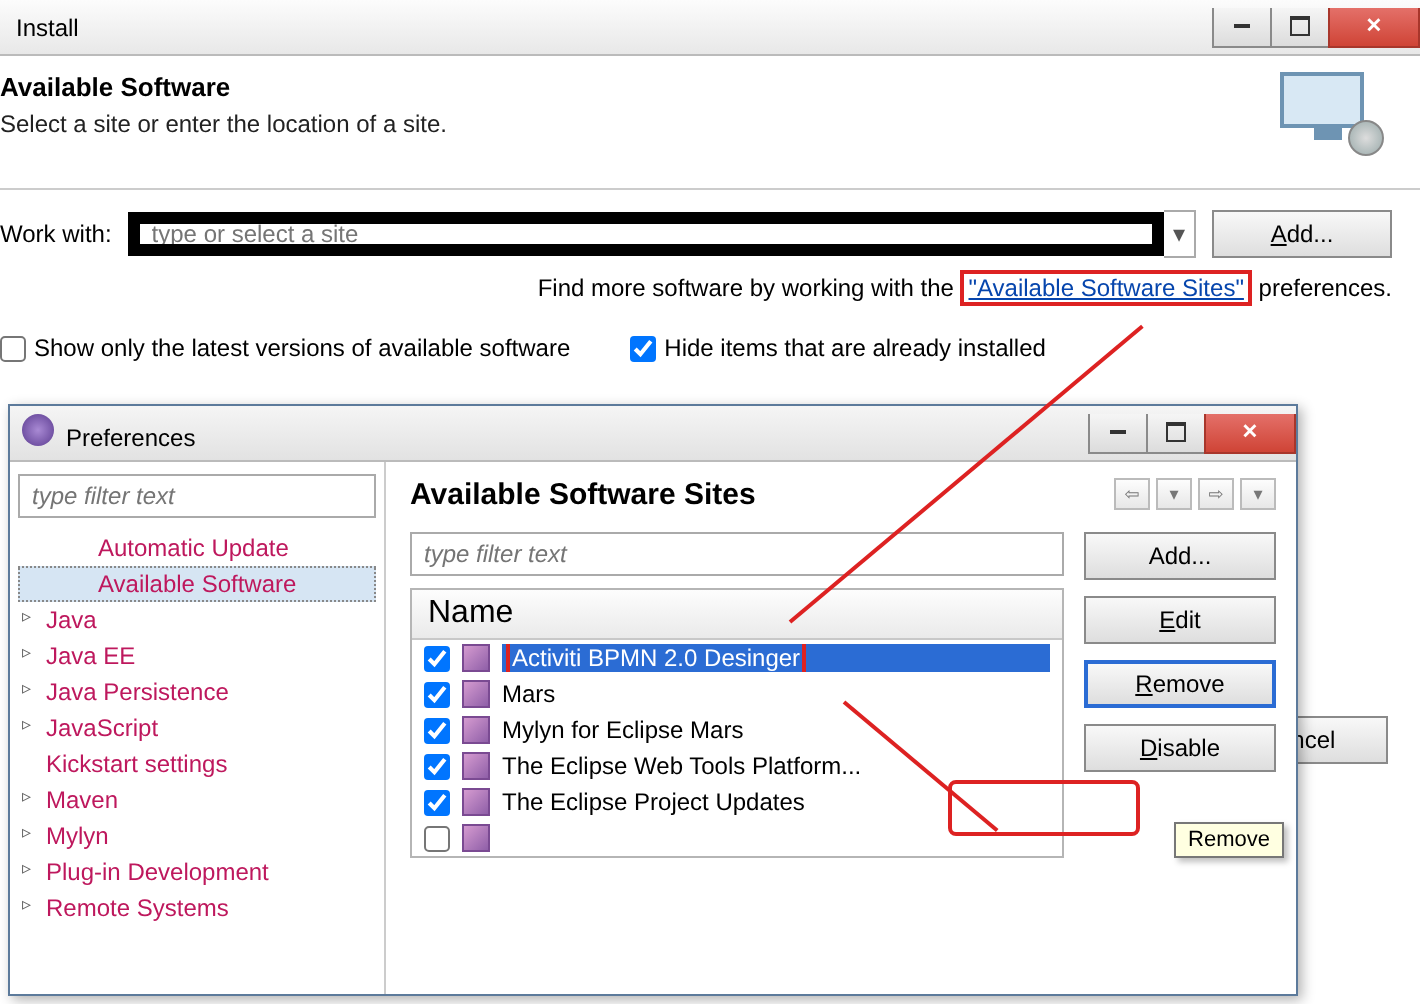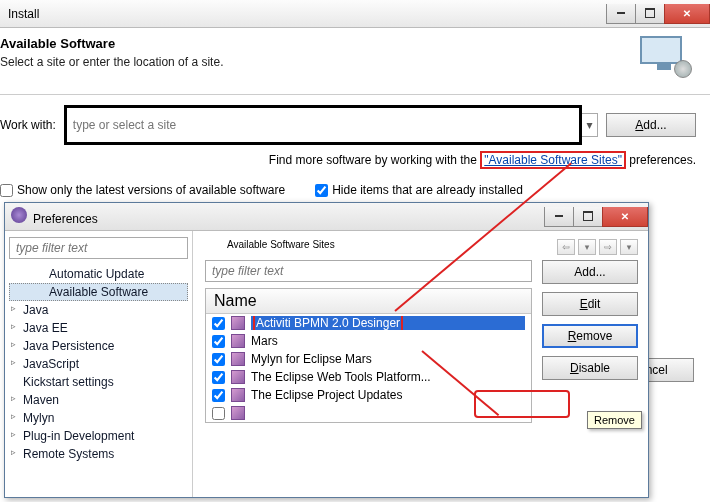--- a/index.html
+++ b/index.html
@@ -18,48 +18,48 @@
 .install-head { padding: 8px 14px 18px 0; background: #fff; border-bottom: 1px solid #ccc; display: flex; justify-content: space-between; }
 .install-head h2 { font-size: 13px; font-weight: bold; margin-bottom: 4px; }
 .install-head p { font-size: 12px; color: #222; }
 .monitor { width: 48px; height: 40px; position: relative; margin-right: 8px; }
 .monitor-screen { width: 42px; height: 28px; border: 2px solid #6e94b3; background: #d8e8f4; }
 .monitor-base { width: 14px; height: 6px; background: #6e94b3; margin: 0 auto; }
 .monitor-disc { position: absolute; right: -4px; bottom: -2px; width: 18px; height: 18px; border-radius: 50%; background: radial-gradient(#ddd,#9aa); border: 1px solid #888; }
 
 .workrow { display: flex; align-items: center; gap: 8px; padding: 10px 14px 6px 0; }
 .workrow label { white-space: nowrap; }
-select.combo, input.combo { flex: 1; height: 40px; border: 3px solid #000000; padding: 0 6px; background: #fff; color: #666; }
+select.combo, input.combo { flex: 1; height: 22px; border: 6px solid #000000; padding: 0 6px; background: #fff; color: #666; }
 .btn { height: 24px; min-width: 76px; border: 1px solid #8a8a8a; background: linear-gradient(#f8f8f8,#dedede); padding: 0 12px; cursor: pointer; }
 .btn.wide { min-width: 90px; }
 
 .helper-line { text-align: right; padding: 2px 14px 10px 0; font-size: 12px; }
 .helper-line a { color: #0645ad; text-decoration: underline; }
 .red-box { border: 2px solid #d22; padding: 0 2px; }
 
 .checkrow { display: flex; align-items: center; gap: 30px; padding: 6px 0 0 0; }
 .chk { display: flex; align-items: center; gap: 4px; }
 .chk input { width: 13px; height: 13px; }
 
 
 .pref-window { position: absolute; left: 4px; top: 202px; width: 645px; height: 296px; border: 1px solid #5c7a9b; background: #ececec; box-shadow: 2px 2px 6px rgba(0,0,0,.3); }
 .pref-title { background: linear-gradient(#f5f5f5,#e2e2e2); height: 28px; display: flex; align-items: center; justify-content: space-between; padding: 0 0 0 6px; border-bottom: 1px solid #bbb; }
 .pref-title .eicon { width: 16px; height: 16px; border-radius: 50%; background: radial-gradient(#a98ad4,#5a3a8f); margin-right: 6px; display:inline-block; }
 .pref-body { display: flex; height: calc(100% - 28px); background: #fff; }
 
 .tree { width: 188px; border-right: 1px solid #ccc; padding: 6px 4px; overflow: hidden; }
 .tree input.filter { width: 100%; height: 22px; border: 1px solid #aaa; padding: 0 6px; color: #888; font-style: italic; margin-bottom: 6px; }
 .tree ul { list-style: none; }
-.tree li { padding: 2px 2px 2px 14px; position: relative; color: #0f172a; white-space: nowrap; }
+.tree li { padding: 2px 2px 2px 14px; position: relative; color: #be185d; white-space: nowrap; }
 .tree li::before { content: "▹"; position: absolute; left: 2px; top: 2px; font-size: 9px; color: #666; }
 .tree li.leaf::before { content: ""; }
 .tree li.sel { background: #d6e5f3; border: 1px dotted #888; padding: 1px 1px 1px 13px; }
 
 .rightpane { flex: 1; padding: 8px 10px 8px 12px; display: flex; flex-direction: column; position: relative; }
-.rightpane h3 { font-size: 10px; font-weight: normal; margin-bottom: 10px; margin-left: 22px; }
+.rightpane h3 { font-size: 15px; font-weight: bold; margin-bottom: 10px; }
 .navarrows { position: absolute; right: 10px; top: 8px; display: flex; gap: 3px; }
 .navarrows span { width: 18px; height: 16px; border: 1px solid #bbb; background: linear-gradient(#fdfdfd,#e7e7e7); display: flex; align-items: center; justify-content: center; font-size: 9px; color: #777; }
 
 .sites-row { display: flex; gap: 10px; }
 .sites-left { flex: 1; display: flex; flex-direction: column; }
 .sites-left input.filter2 { height: 22px; border: 1px solid #aaa; padding: 0 6px; color: #888; font-style: italic; margin-bottom: 6px; width: 100%; }
 .table { border: 1px solid #b5b5b5; background: #fff; }
 .th { background: linear-gradient(#fdfdfd,#eaeaea); border-bottom: 1px solid #c8c8c8; padding: 3px 8px; font-size: 16px; }
 .row { display: flex; align-items: center; padding: 2px 6px; gap: 6px; }
 .row input { width: 13px; height: 13px; }

